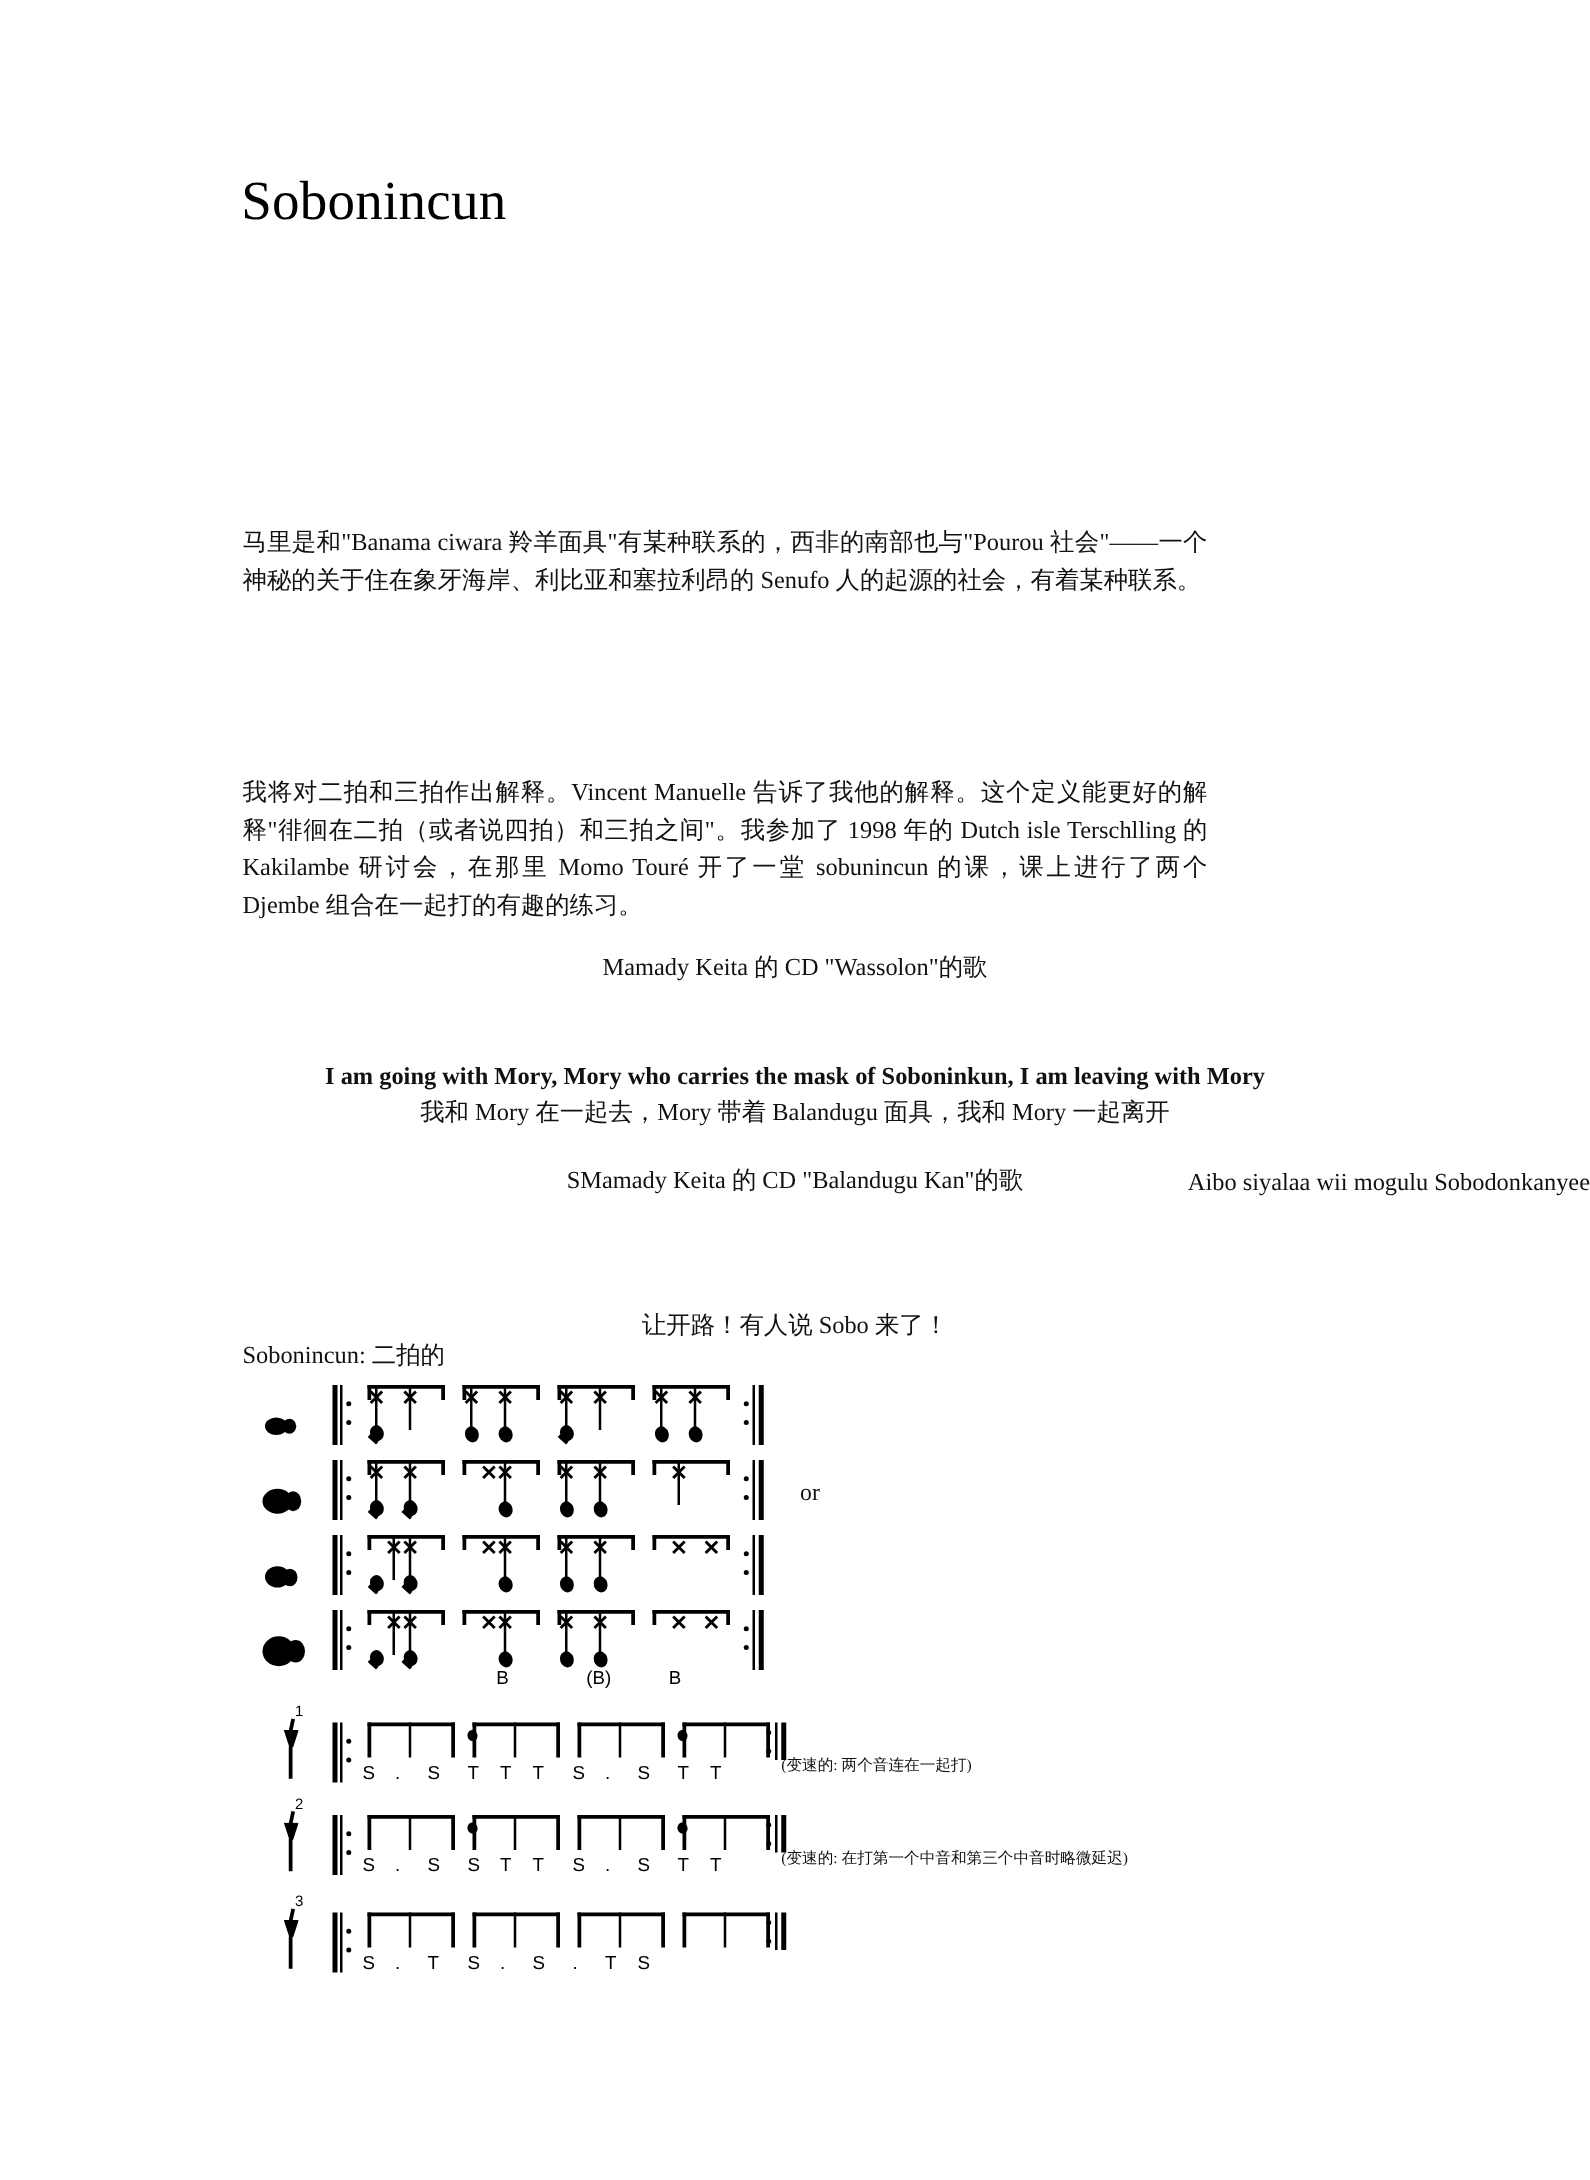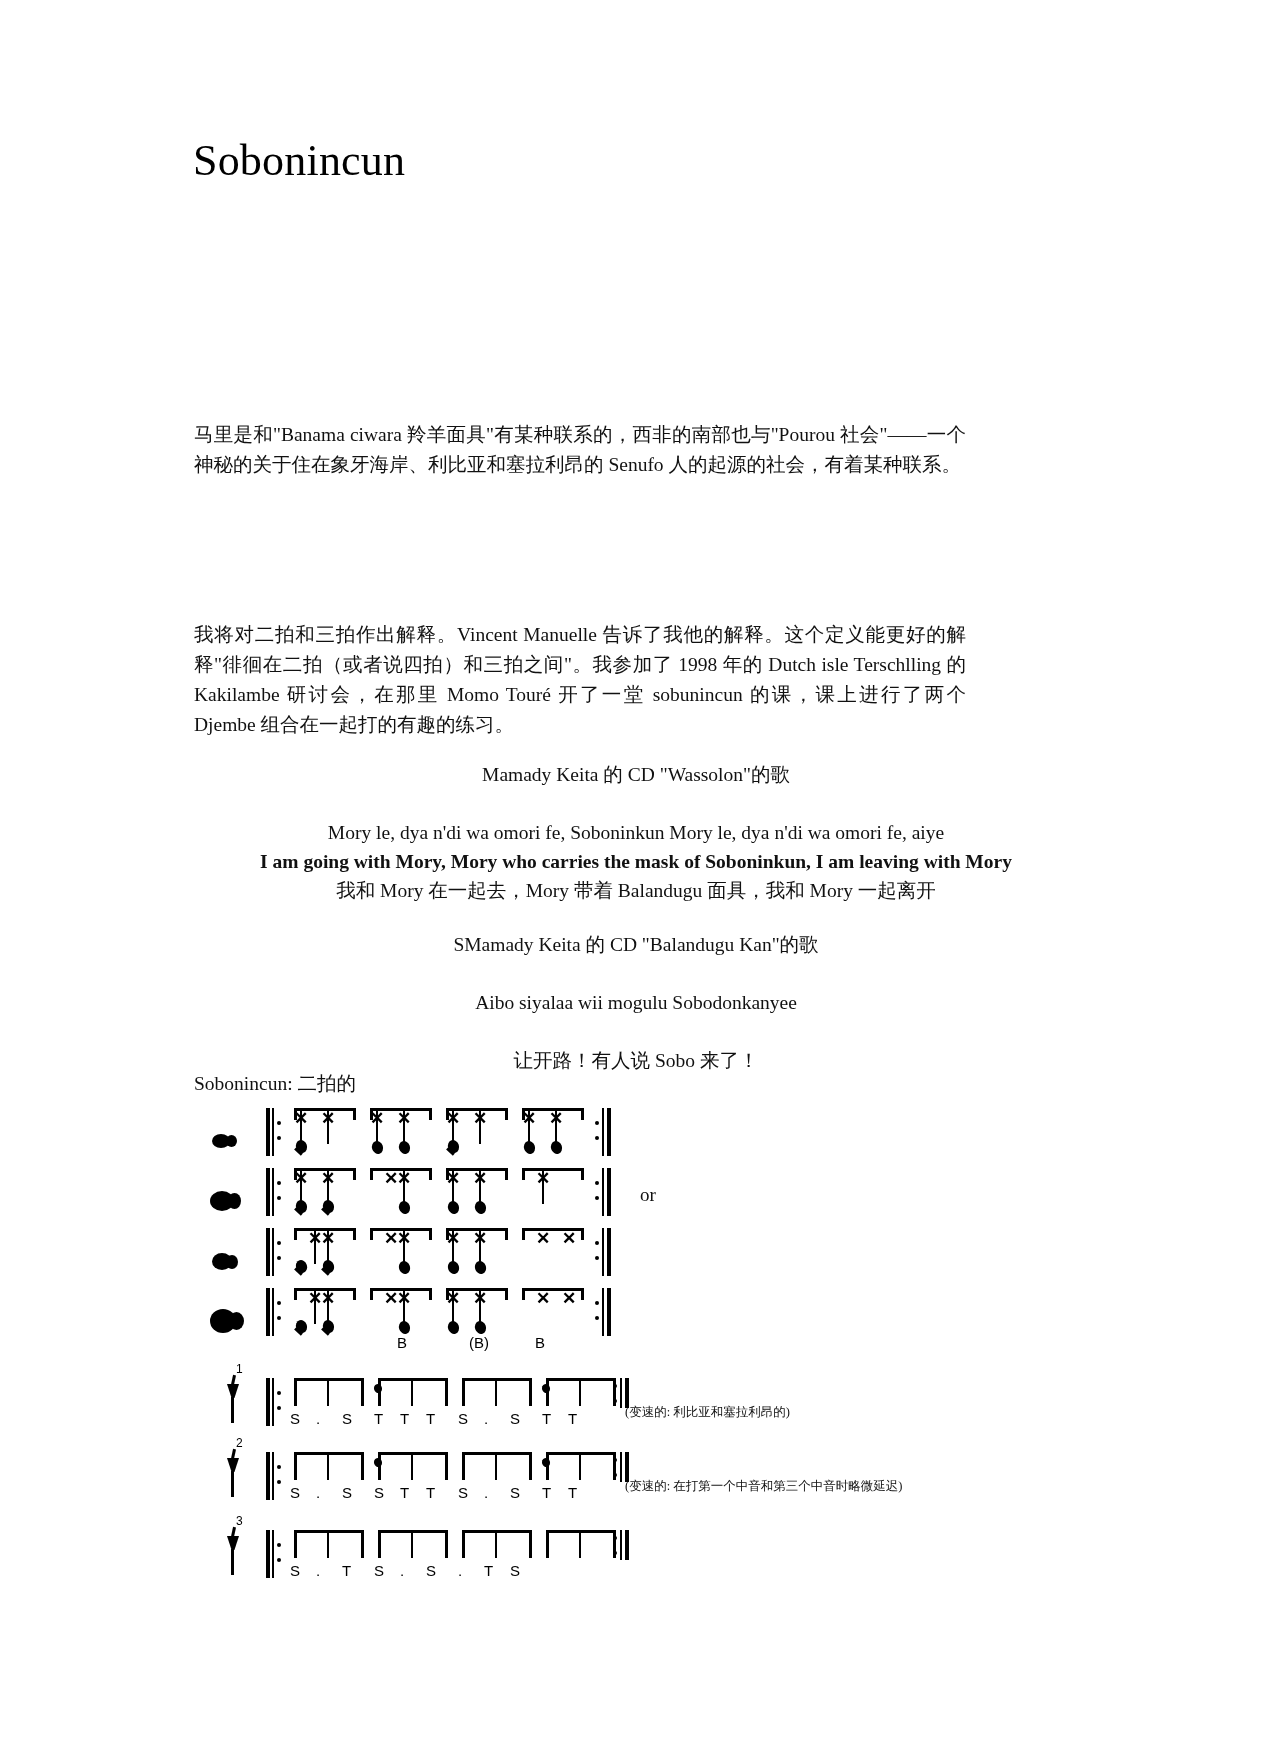--- a/index.html
+++ b/index.html
@@ -233,27 +233,26 @@
     <p>马里是和"Banama ciwara 羚羊面具"有某种联系的，西非的南部也与"Pourou 社会"——一个神秘的关于住在象牙海岸、利比亚和塞拉利昂的 Senufo 人的起源的社会，有着某种联系。</p>
   </div>
 
 
   <div class="body-block" style="top:620px;">
     <p>我将对二拍和三拍作出解释。Vincent Manuelle 告诉了我他的解释。这个定义能更好的解释"徘徊在二拍（或者说四拍）和三拍之间"。我参加了 1998 年的 Dutch isle Terschlling 的 Kakilambe 研讨会，在那里 Momo Touré 开了一堂 sobunincun 的课，课上进行了两个 Djembe 组合在一起打的有趣的练习。</p>
   </div>
 
   <div class="centered song-head" style="top:760px;">Mamady Keita 的 CD "Wassolon"的歌</div>
 
-  <div class="centered lyric-orig" style="top:818px;">Mory le, dya n'di wa omori fe, Soboninkun Mory le, dya n'di wa omori fe, aiye</div>
   <div class="centered lyric-en" style="top:847px;">I am going with Mory, Mory who carries the mask of Soboninkun, I am leaving with Mory</div>
   <div class="centered lyric-cn" style="top:876px;">我和 Mory 在一起去，Mory 带着 Balandugu 面具，我和 Mory 一起离开</div>
 
   <div class="centered song-head" style="top:930px;">SMamady Keita 的 CD "Balandugu Kan"的歌</div>
 
-  <div class="centered lyric-orig" style="top:988px;">Aibo siyalaa wii mogulu Sobodonkanyee</div>
+  <div class="centered lyric-orig" style="top:932px;text-align:right;">Aibo siyalaa wii mogulu Sobodonkanyee</div>
   <div class="centered lyric-cn" style="top:1046px;">让开路！有人说 Sobo 来了！</div>
 
   <div class="section-label" style="top:1070px;">Sobonincun: 二拍的</div>
 
   <div class="stave" style="left:210px; top:1108px; width:420px;">
 
     <div class="instr-icon">
       <div class="ico-body" style="left:2px; top:8px; width:18px; height:14px;"></div>
       <div class="ico-body" style="left:16px; top:9px; width:11px; height:12px;"></div>
     </div>
@@ -597,21 +596,21 @@
 
     <div class="barline-close" style="left:410px;">
       <div class="bl-thin" style="left:0; height:30px;"></div>
         <div class="bl-thick" style="left:5px; height:30px;"></div>
       <div class="bl-dots-l" style="top:6px;">
           <i></i>
           <i></i>
         </div>
     </div>
 
-    <div class="note-note" style="left:415px; top:26px; width:320px;">(变速的: 利比亚和塞拉利昂的)</div>
+    <div class="note-note" style="left:415px; top:26px; width:320px;">(变速的: 两个音连在一起打)</div>
   </div>
 
   <div class="stave" style="left:210px; top:1452px; width:460px;">
     <div class="num-label" style="left:26px; top:-16px;">2</div>
     <div class="shaker" style="left:10px; top:6px;">
       <div class="sh-top"></div>
         <div class="sh-head"></div>
         <div class="sh-stick"></div>
     </div>
 

